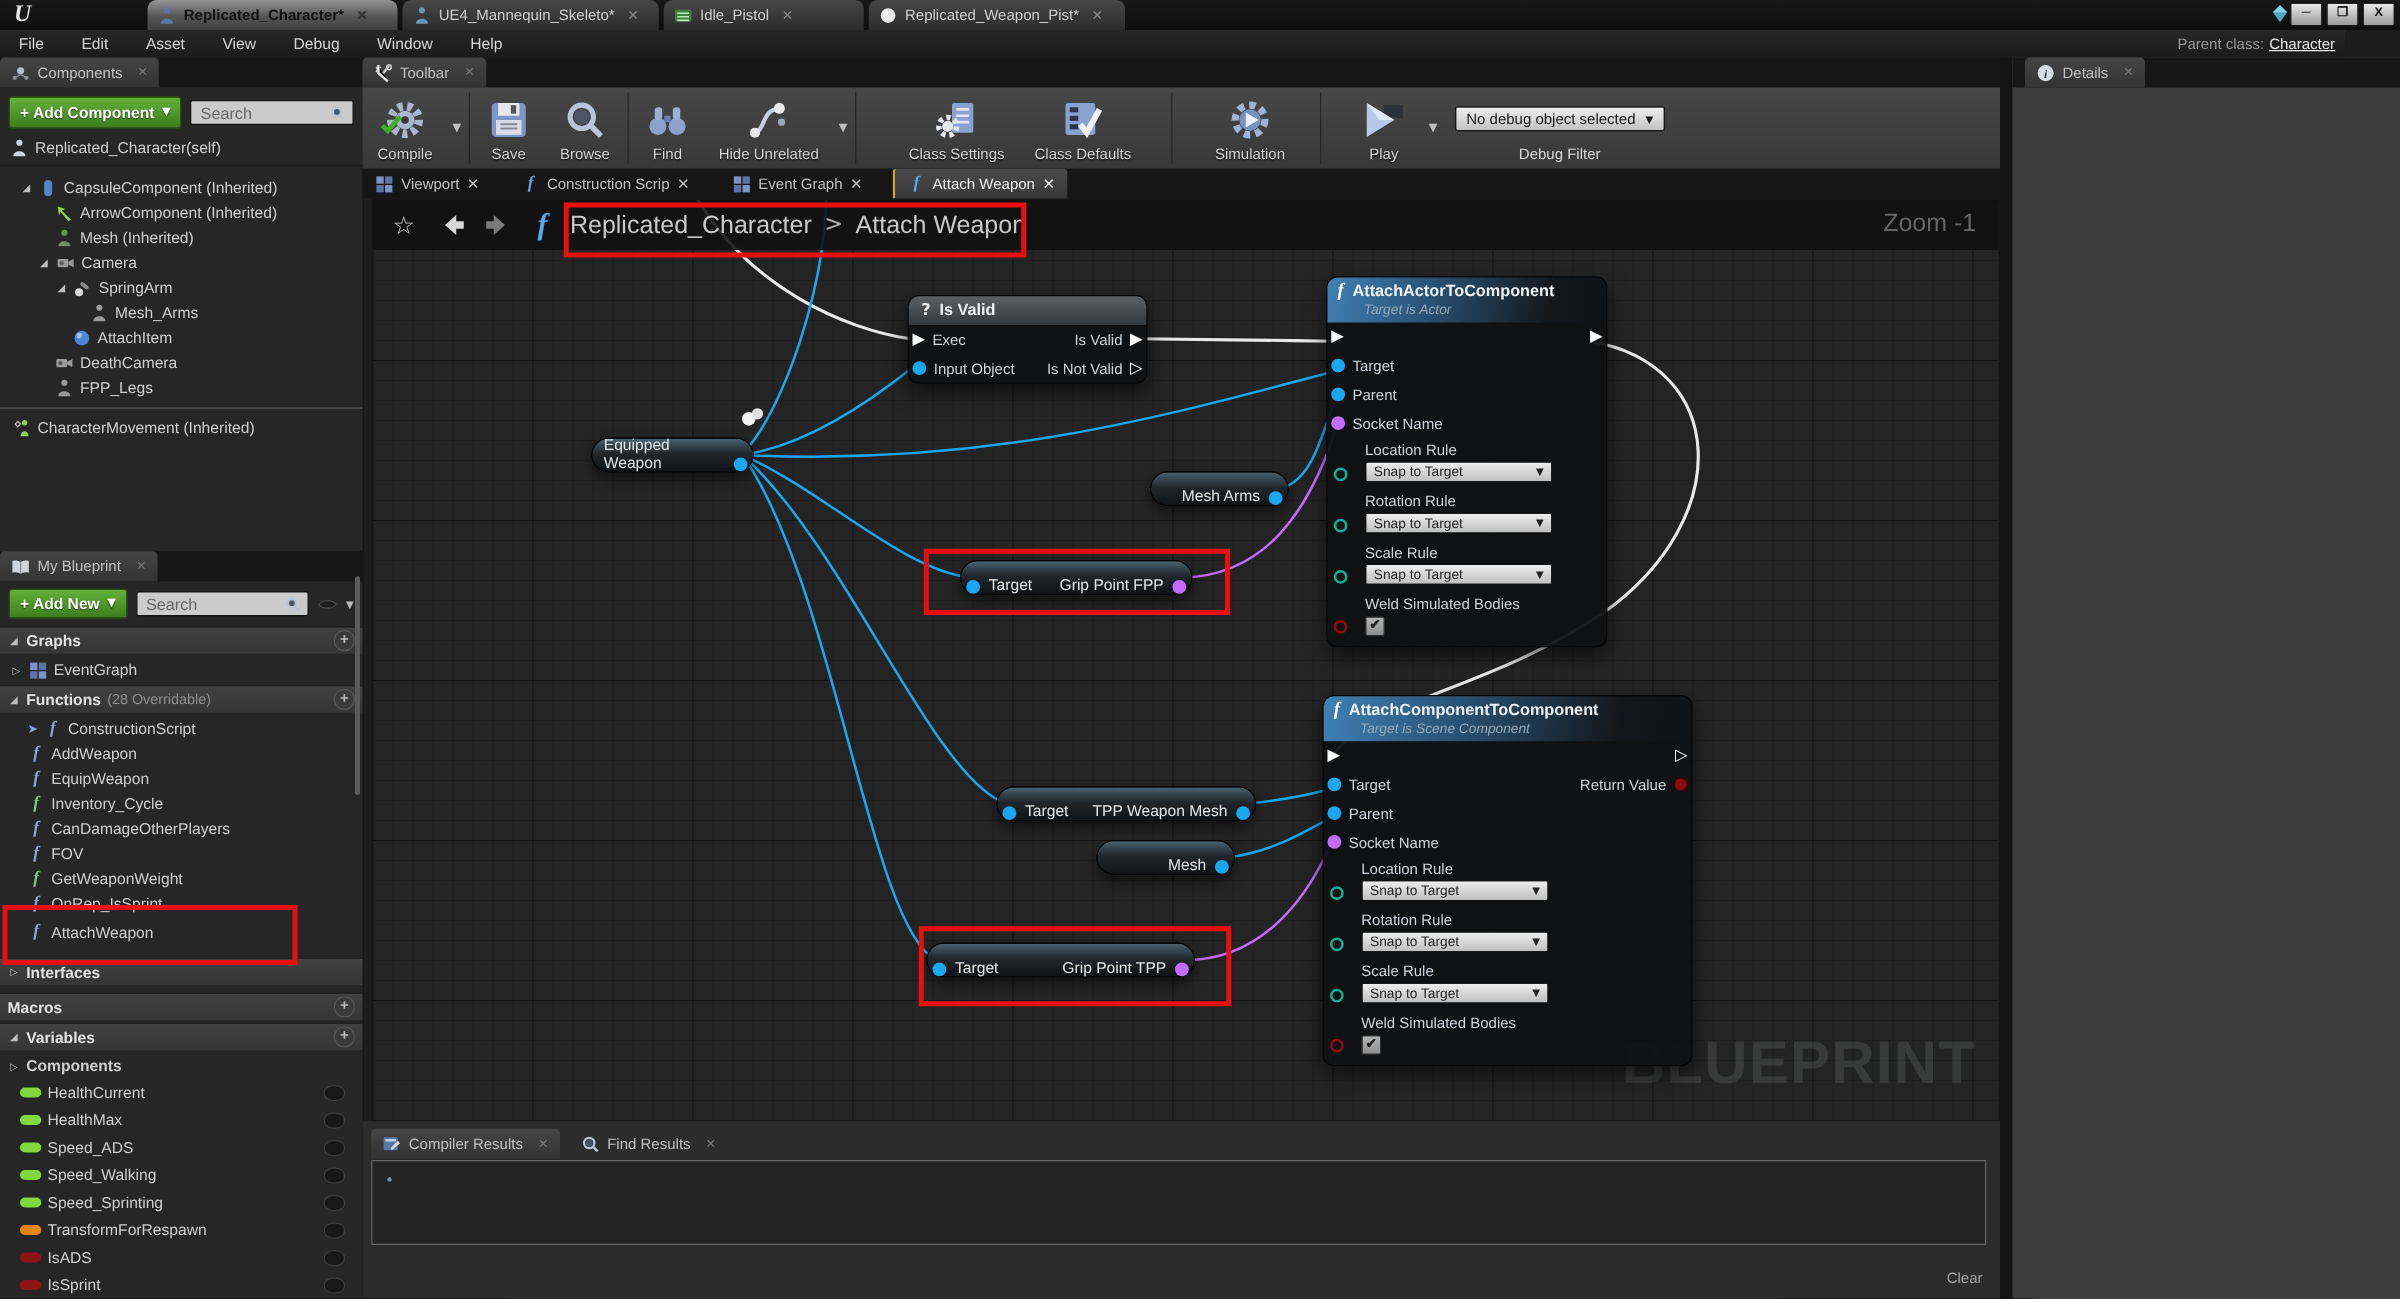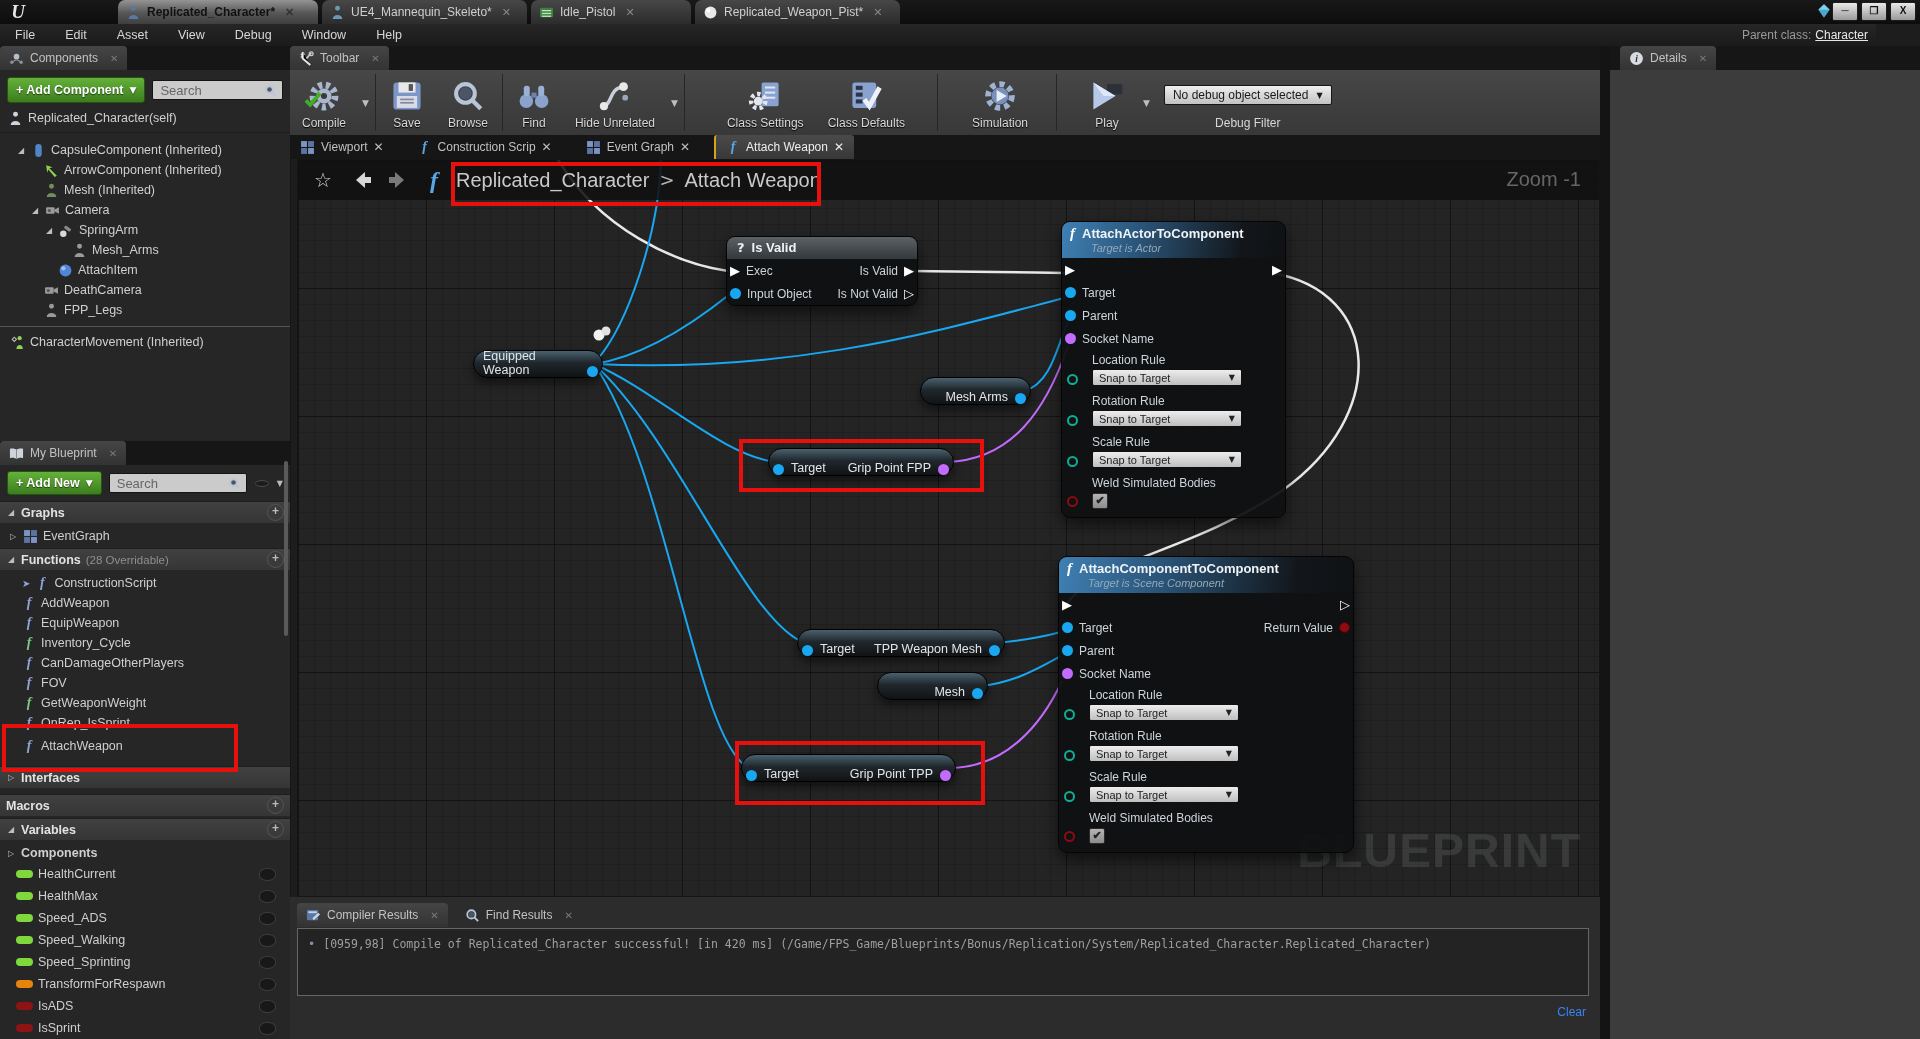--- a/index.html
+++ b/index.html
@@ -143,21 +143,21 @@
 
   #cursor-icon{position:absolute;z-index:7;width:22px;height:16px;}
 
   
   #results{position:absolute;left:290px;top:897px;width:1310px;height:142px;background:#2c2c2c;}
   #results-tabs{left:0px;top:6px;width:1310px;height:24px;position:absolute;background:transparent;display:flex;align-items:flex-end;}
   #log-box{position:absolute;left:7px;top:31px;width:1292px;height:68px;background:#232323;border:1px solid #666;
            box-sizing:border-box;padding:8px 10px;font-family:"DejaVu Sans Mono",monospace;font-size:11.5px;color:#9f9f9f;
            display:flex;gap:8px;align-items:flex-start;}
   #log-box .bullet{color:#7f93a8;font-size:12px;}
-  #clear-btn{position:absolute;right:14px;top:108px;font-size:12px;color:#3b82f6;}
+  #clear-btn{position:absolute;right:14px;top:118px;font-size:12px;color:#a3a3a3;}
 
   
   #detail-gap{position:absolute;left:1600px;top:46px;width:10px;height:993px;background:#141414;}
   #details{position:absolute;left:1610px;top:46px;width:310px;height:993px;background:#3c3c3c;}
   #details-strip{left:1610px;top:46px;width:310px;height:24px;}
   svg.i{display:block;}
 </style>
 </head>
 <body>
 
@@ -928,21 +928,20 @@
       <div class="ptab" style="margin-left:8px">
         <svg class="pticon i">
             <use href="#sym-magnifier"></use>
           </svg>
         <span>Find Results</span>
         <span class="closex">✕</span>
       </div>
     </div>
     <div id="log-box">
       <span class="bullet">•</span>
-      <span>[0959,98] Compile of Replicated_Character successful! [in 420 ms] (/Game/FPS_Game/Blueprints/Bonus/Replication/System/Replicated_Character.Replicated_Character)</span>
     </div>
     <div id="clear-btn">Clear</div>
   </div>
 
   <div id="detail-gap"></div>
   <div id="details"></div>
   <div class="tabstrip" id="details-strip">
     <div class="ptab on" style="margin-left:10px">
       <svg class="pticon i">
           <use href="#sym-info"></use>

